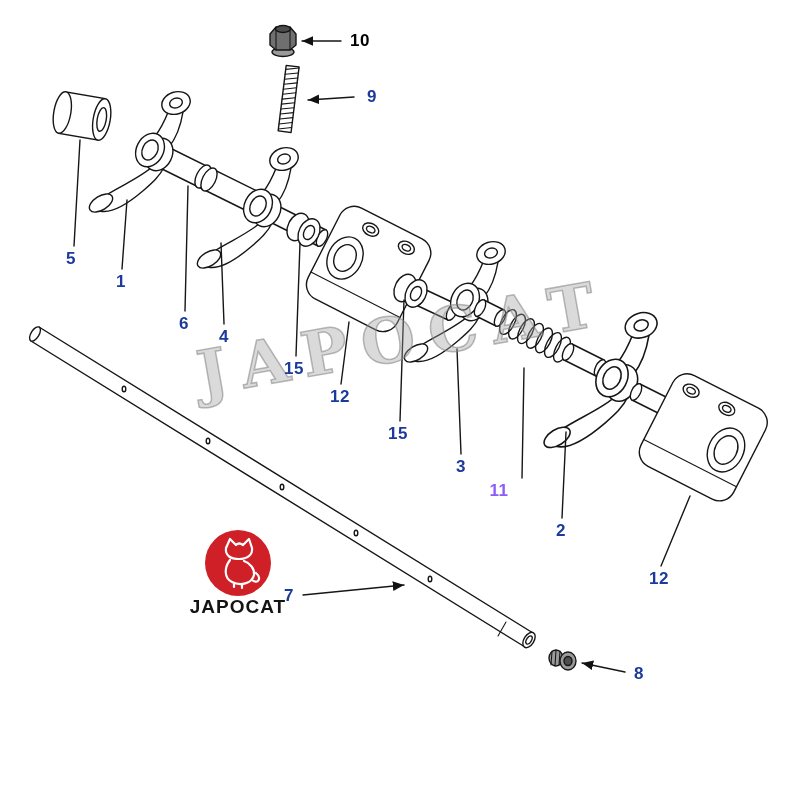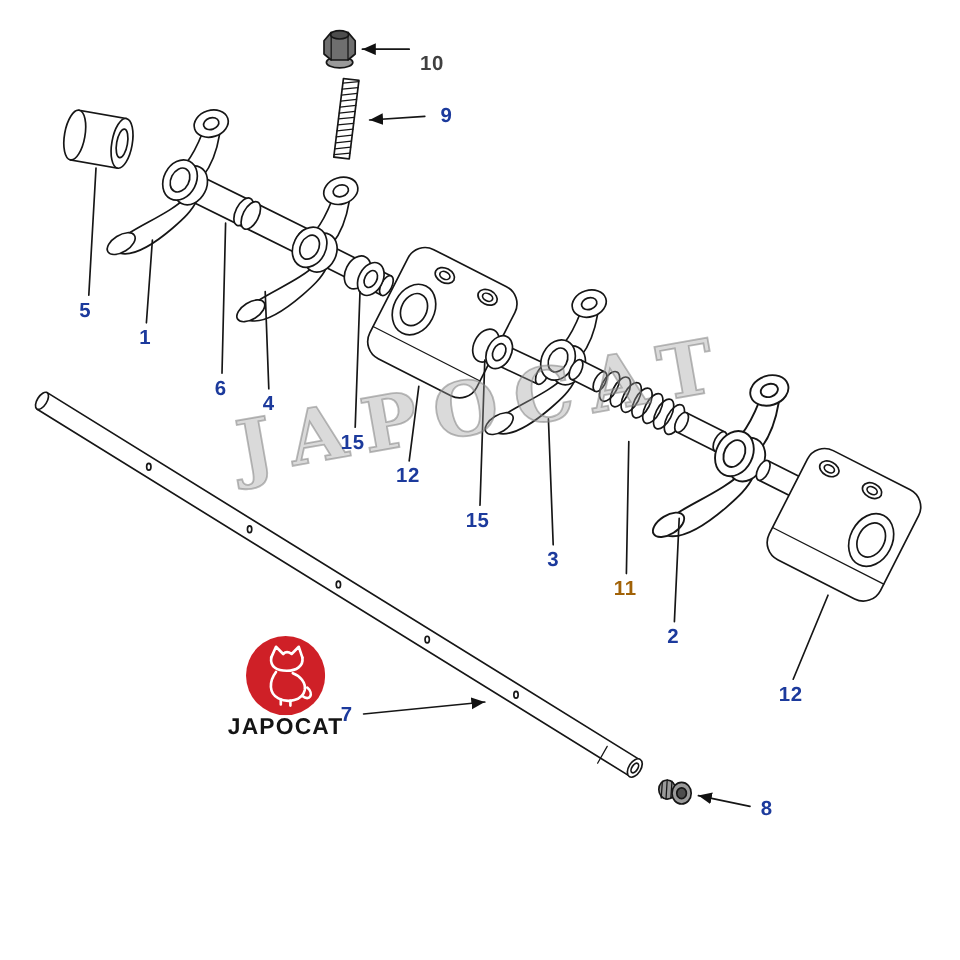--- a/index.html
+++ b/index.html
@@ -215,30 +215,30 @@
       <path d="M 226,548 L 230,539 L 236,545 Q 239,542 243,545 L 249,539 L 252,548"></path>
       <path d="M 226,548 C 225,556 231,559 239,559 C 247,559 253,555 252,548"></path>
       <path d="M 230,560 C 224,568 224,578 232,582 C 240,586 252,584 254,575 C 255,569 250,563 244,561"></path>
       <path d="M 252,580 C 258,585 262,578 256,573"></path>
       <path d="M 234,583 L 234,587 M 242,584 L 242,588"></path>
     </g>
   </svg>
   <div id="logo-text">JAPOCAT</div>
 
   <div id="callout-layer">
-      <div class="callout" style="left: 360px; top: 53px; color: #404040;">10</div>
+      <div class="callout" style="left: 360px; top: 41px; color: #000000;">10</div>
       <div class="callout" style="left: 372px; top: 97px; color: rgb(28, 58, 156);">9</div>
       <div class="callout" style="left: 71px; top: 259px; color: rgb(28, 58, 156);">5</div>
       <div class="callout" style="left: 121px; top: 282px; color: rgb(28, 58, 156);">1</div>
       <div class="callout" style="left: 184px; top: 324px; color: rgb(28, 58, 156);">6</div>
       <div class="callout" style="left: 224px; top: 337px; color: rgb(28, 58, 156);">4</div>
       <div class="callout" style="left: 294px; top: 369px; color: rgb(28, 58, 156);">15</div>
       <div class="callout" style="left: 340px; top: 397px; color: rgb(28, 58, 156);">12</div>
       <div class="callout" style="left: 398px; top: 434px; color: rgb(28, 58, 156);">15</div>
       <div class="callout" style="left: 461px; top: 467px; color: rgb(28, 58, 156);">3</div>
-      <div class="callout" style="left: 521px; top: 491px; color: #a16207;">11</div>
+      <div class="callout" style="left: 499px; top: 491px; color: #8b5cf6;">11</div>
       <div class="callout" style="left: 561px; top: 531px; color: rgb(28, 58, 156);">2</div>
       <div class="callout" style="left: 659px; top: 579px; color: rgb(28, 58, 156);">12</div>
       <div class="callout" style="left: 289px; top: 596px; color: rgb(28, 58, 156);">7</div>
       <div class="callout" style="left: 639px; top: 674px; color: rgb(28, 58, 156);">8</div>
     </div>
 
 </div>
 
 </body></html>

